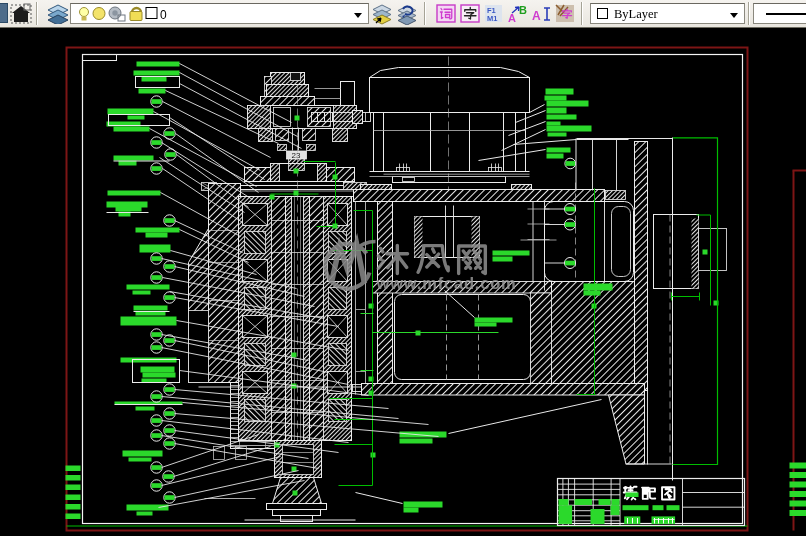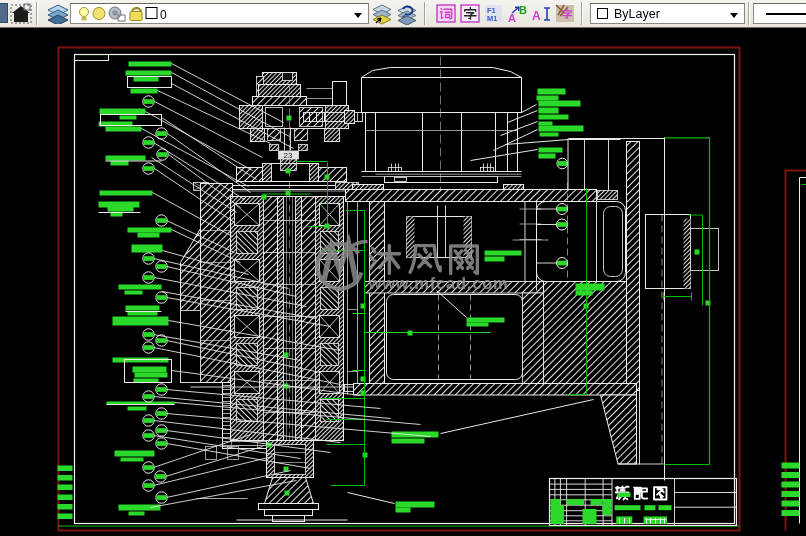--- a/index.html
+++ b/index.html
@@ -1,21 +1,21 @@
 <!DOCTYPE html>
 <html><head><meta charset="utf-8">
 <style>
 html,body{margin:0;padding:0;width:806px;height:536px;overflow:hidden;background:#000;}
 *{box-sizing:border-box;}
 #toolbar{position:absolute;left:0;top:0;width:806px;height:28px;background:linear-gradient(#f5f3ef,#e9e6df);border-bottom:1px solid #6e6c62;font-family:"Liberation Sans",sans-serif;}
 .sep{position:absolute;top:2px;height:23px;width:2px;border-left:1px solid #a5a396;border-right:1px solid #fff;}
 .combo{position:absolute;top:3px;height:21px;background:#fff;border:1px solid #8a887e;border-top-color:#6a6860;}
 .dd{position:absolute;right:3px;top:1px;bottom:1px;width:14px;}
 .dd:after{content:"";position:absolute;left:3px;top:8px;border:4.5px solid transparent;border-top:5.5px solid #000;}
-#canvas{position:absolute;left:0;top:28px;width:806px;height:508px;background:#000;}
+#canvas{position:absolute;left:0;top:28px;width:806px;height:508px;background:#000;padding-left:8px;}
 </style></head><body>
 <div id="toolbar">
     <div style="position:absolute;left:-6px;top:3px;width:14px;height:20px;background:#4e6c8a;border:1px solid #2c4a66;"></div>
     <svg style="position:absolute;left:9px;top:3px" width="24" height="22">
 <rect x="2" y="2" width="20" height="18" fill="none" stroke="#555" stroke-dasharray="2 2"></rect>
 <polygon points="12,3 21,10 3,10" fill="#1c1c1c"></polygon>
 <rect x="5" y="10" width="14" height="9" fill="#1c1c1c"></rect>
 <rect x="15" y="1" width="6" height="6" fill="none" stroke="#666"></rect>
 </svg>
     <div class="sep" style="left:36px"></div>
@@ -66,21 +66,21 @@
 <path d="M108 4 h6 M111 4 v12 M108 16 h6" stroke="#2a3cb8" stroke-width="1.6"></path>
 <rect x="120" y="1" width="18" height="17" fill="#cdbfae"></rect>
 <path d="M120 1 l8 8 M128 1 l-6 10 M124 12 l8 -9" stroke="#8c5d2f" stroke-width="1.5"></path>
 <path transform="translate(4,3.5) scale(12.5)" d="M.08,.08 L.15,.18 M.03,.36 L.19,.36 M.12,.36 L.12,.88 L.23,.81 M.32,.14 L.94,.14 L.94,.80 C.94,.90 .86,.92 .78,.90 M.40,.38 L.82,.38 M.44,.56 L.78,.56 L.78,.80 L.44,.80 L.44,.56" stroke="#cf3ccf" stroke-width="0.1040" fill="none" stroke-linecap="round" stroke-linejoin="round"></path>
       <path transform="translate(28,3.5) scale(12.5)" d="M.50,.00 L.50,.12 M.06,.30 L.06,.18 L.94,.18 L.94,.30 M.20,.42 L.78,.42 M.78,.42 C.62,.50 .52,.54 .52,.62 M.52,.62 L.52,.92 L.38,.86 M.04,.66 L.96,.66" stroke="#222222" stroke-width="0.1040" fill="none" stroke-linecap="round" stroke-linejoin="round"></path>
       <path transform="translate(126,5) scale(10)" d="M.50,.00 L.50,.12 M.06,.30 L.06,.18 L.94,.18 L.94,.30 M.20,.42 L.78,.42 M.78,.42 C.62,.50 .52,.54 .52,.62 M.52,.62 L.52,.92 L.38,.86 M.04,.66 L.96,.66" stroke="#cf3ccf" stroke-width="0.1200" fill="none" stroke-linecap="round" stroke-linejoin="round"></path>
     </svg>
     <div class="sep" style="left:581px"></div>
     <div class="combo" style="left:590px;width:155px;">
       <div style="position:absolute;left:6px;top:4px;width:11px;height:11px;background:#fff;border:1px solid #000;"></div>
-      <span style="position:absolute;left:23px;top:3px;font-size:12.5px;color:#000;font-family:Liberation Sans, sans-serif;">ByLayer</span>
+      <span style="position:absolute;left:23px;top:3px;font-size:12.5px;color:#000;font-family:Liberation Serif, serif;">ByLayer</span>
       <div class="dd"></div>
     </div>
     <div class="sep" style="left:748px"></div>
     <div class="combo" style="left:753px;width:60px;">
       <div style="position:absolute;left:12px;top:9px;width:46px;height:1.5px;background:#000;"></div>
     </div>
   </div>
 <div id="canvas"><svg width="806" height="508" viewBox="0 28 806 508">
       <defs>
 <pattern id="h6" width="5" height="5" patternUnits="userSpaceOnUse" patternTransform="rotate(45)">

